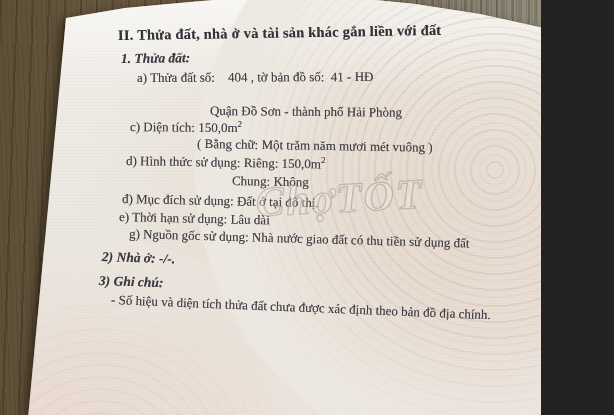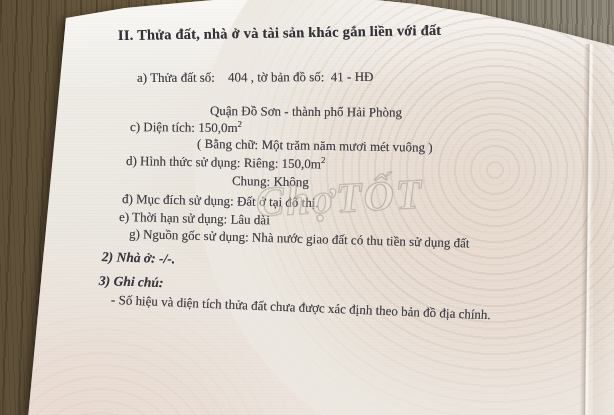--- a/index.html
+++ b/index.html
@@ -1,17 +1,17 @@
 <!DOCTYPE html>
 <html><head>
 <meta charset="utf-8">
 <style>
   html,body{margin:0;padding:0;background:#222;}
   .scene{
-    position:relative;width:614px;height:415px;overflow:hidden;
+    position:relative;width:541px;height:415px;overflow:hidden;
     font-family:"Liberation Serif","DejaVu Serif",serif;
     background:
       repeating-linear-gradient(92deg, rgba(25,18,8,0.22) 0 2px, rgba(0,0,0,0) 2px 6px, rgba(95,80,55,0.28) 6px 9px, rgba(0,0,0,0) 9px 16px),
       repeating-linear-gradient(88deg, rgba(40,30,15,0.16) 0 1px, transparent 1px 5px),
       linear-gradient(90deg, #5e5038 0%, #6b5b42 30%, #766a50 60%, #868071 85%, #918c7e 100%);
   }
   .paper-wrap{position:absolute;inset:0;filter:drop-shadow(-5px 3px 5px rgba(15,10,4,0.5));}
   .paper{
     position:absolute;inset:0;
     clip-path:polygon(66px 18px,125px 8px,190px 2px,250px -3px,345px -3px,415px 4px,480px 14px,548px 29px,618px 47px,618px 418px,28px 418px);
@@ -81,20 +81,21 @@
 
   <div class="paper-wrap">
     <div class="paper">
 
       <div class="rings rings-main"></div>
       <div class="rings rings-bottom"></div>
       <div class="edge-strip"></div>
       <div class="crease"></div>
 
       <div class="line l1">II. Thửa đất, nhà ở và tài sản khác gắn liền với đất</div>
+      <div class="line l2 b-it">1. Thửa đất:</div>
       <div class="line l3">a) Thửa đất số:    404 , tờ bản đồ số:  41 - HĐ</div>
       <div class="line l5">Quận Đồ Sơn - thành phố Hải Phòng</div>
       <div class="line l6"><span>c) Diện tích: 150,0m</span><sup>2</sup></div>
       <div class="line l7">( Bằng chữ: Một trăm năm mươi mét vuông )</div>
       <div class="line l8"><span>d) Hình thức sử dụng: Riêng: 150,0m</span><sup>2</sup></div>
       <div class="line l9">Chung: Không</div>
       <div class="line l10">đ) Mục đích sử dụng: Đất ở tại đô thị.</div>
       <div class="line l11">e) Thời hạn sử dụng: Lâu dài</div>
       <div class="line l12">g) Nguồn gốc sử dụng: Nhà nước giao đất có thu tiền sử dụng đất</div>
       <div class="line l13 b-it">2) Nhà ở: -/-.</div>

